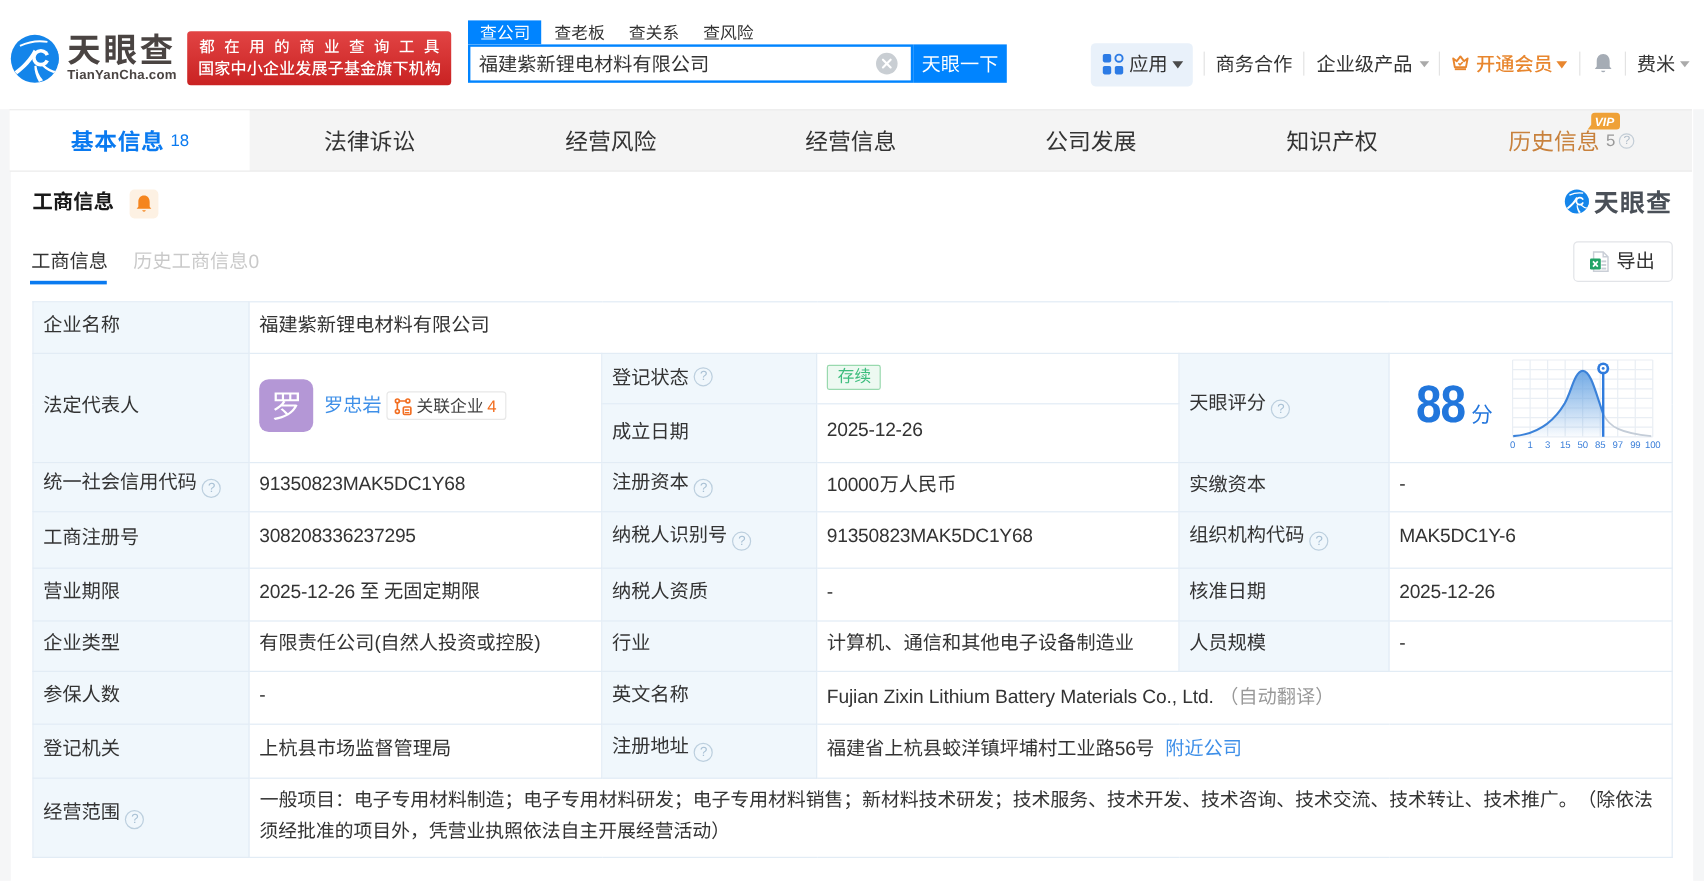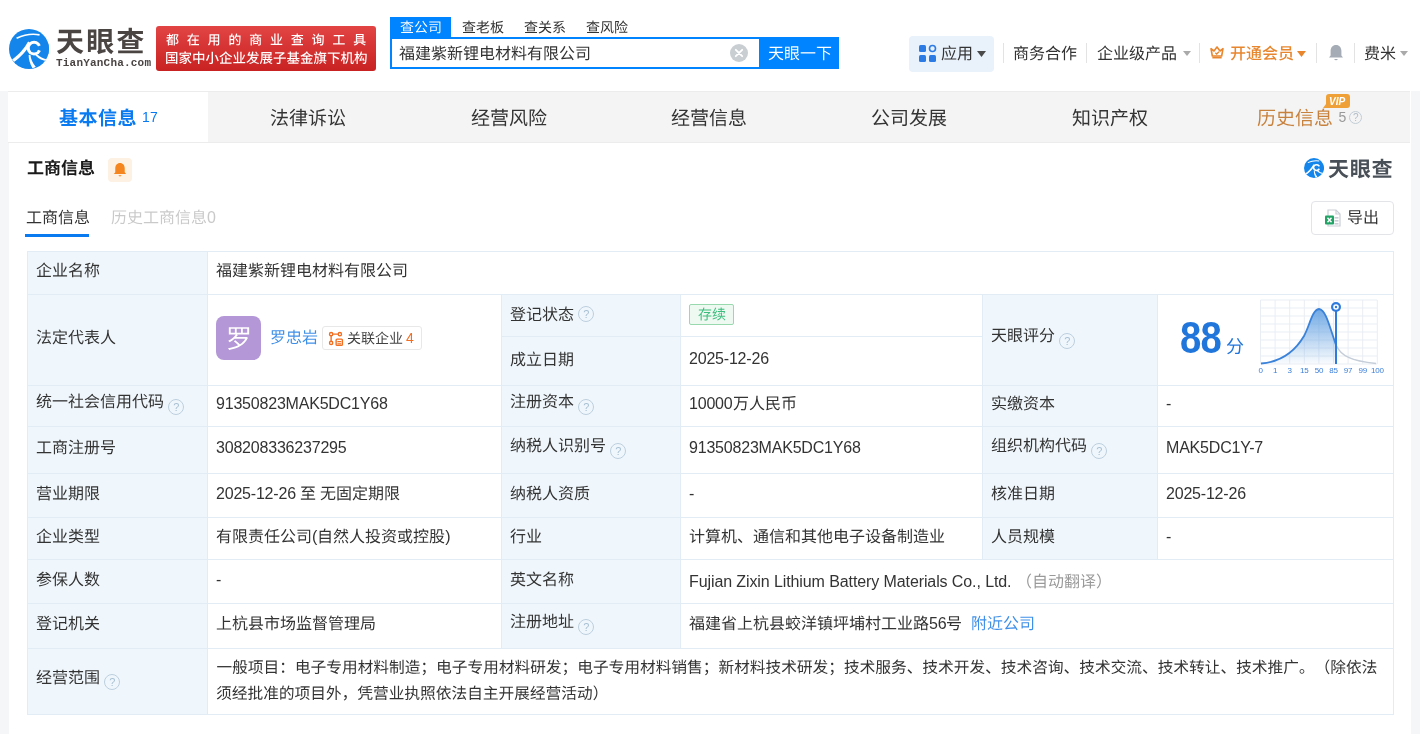--- a/index.html
+++ b/index.html
@@ -37,21 +37,21 @@
 <path d="M29.5,23 L48,15.5 L48,31 Z" fill="#1485ea"></path>
 <path d="M25.5,30.2 C26,34.5 27.5,39 31.5,43.5 L27.8,45 C24.8,40 23.6,34.8 23.6,30.6 Z" fill="#fff"></path>
 <path d="M31.5,30 Q37,35.5 44,36.3" stroke="#fff" stroke-width="2" fill="none"></path>
       </g>
 </svg>
     <div class="abs" style="left:56px;top:27px"><svg style="width:88.4px;height:28.0px;fill:#4a4442;vertical-align:-0.12em;" viewBox="0 -880 3157.1 1000">
         <use href="#g5929b" x="0"></use>
         <use href="#g773cb" x="1078.6"></use>
         <use href="#g67e5b" x="2157.1"></use>
       </svg></div>
-    <div class="abs" style="left:56px;top:56.5px;font-family:Liberation Mono, monospace;font-weight:bold;font-size:11px;color:#4a4442;letter-spacing:0.2px">TianYanCha.com</div>
+    <div class="abs" style="left:56px;top:56.5px;font-family:Liberation Sans, sans-serif;font-weight:bold;font-size:11px;color:#4a4442;letter-spacing:0.2px">TianYanCha.com</div>
     <div class="redbox">
       <div style="margin-top:4px"><svg style="width:200.2px;height:13.0px;fill:#fff;vertical-align:-0.12em;" viewBox="0 -880 15400 1000">
           <use href="#g90fdm" x="0"></use>
           <use href="#g5728m" x="1600"></use>
           <use href="#g7528m" x="3200"></use>
           <use href="#g7684m" x="4800"></use>
           <use href="#g5546m" x="6400"></use>
           <use href="#g4e1am" x="8000"></use>
           <use href="#g67e5m" x="9600"></use>
           <use href="#g8be2m" x="11200"></use>
@@ -195,21 +195,21 @@
 <div class="gut" style="left:0"></div>
 <div class="gut" style="left:1411px"></div>
 <div class="navbar">
     <div class="navtab" style="background:#fff">
       <svg style="width:77.5px;height:19.0px;fill:#0a7af0;vertical-align:-0.12em;" viewBox="0 -880 4078.9 1000">
         <use href="#g57fab" x="0"></use>
         <use href="#g672cb" x="1026.3"></use>
         <use href="#g4fe1b" x="2052.6"></use>
         <use href="#g606fb" x="3078.9"></use>
       </svg>
-      <span style="font-size:14px;color:#0a7af0;margin-left:6px">17</span>
+      <span style="font-size:14px;color:#0a7af0;margin-left:6px">18</span>
     </div>
     <div class="navtab">
       <svg style="width:76.0px;height:19.0px;fill:#333;vertical-align:-0.12em;" viewBox="0 -880 4000 1000">
         <use href="#g6cd5r" x="0"></use>
         <use href="#g5f8br" x="1000"></use>
         <use href="#g8bc9r" x="2000"></use>
         <use href="#g8bbcr" x="3000"></use>
       </svg>
     </div>
     <div class="navtab">
@@ -532,21 +532,21 @@
           </svg>&nbsp;<span class="q">?</span></td>
         <td>91350823MAK5DC1Y68</td>
         <td class="L"><svg style="width:96.0px;height:16.0px;fill:#333;vertical-align:-0.12em;" viewBox="0 -880 6000 1000">
             <use href="#g7ec4r" x="0"></use>
             <use href="#g7ec7r" x="1000"></use>
             <use href="#g673ar" x="2000"></use>
             <use href="#g6784r" x="3000"></use>
             <use href="#g4ee3r" x="4000"></use>
             <use href="#g7801r" x="5000"></use>
           </svg>&nbsp;<span class="q">?</span></td>
-        <td>MAK5DC1Y-7</td>
+        <td>MAK5DC1Y-6</td>
       </tr>
       <tr style="height:44px">
         <td class="L"><svg style="width:64.0px;height:16.0px;fill:#333;vertical-align:-0.12em;" viewBox="0 -880 4000 1000">
             <use href="#g8425r" x="0"></use>
             <use href="#g4e1ar" x="1000"></use>
             <use href="#g671fr" x="2000"></use>
             <use href="#g9650r" x="3000"></use>
           </svg></td>
         <td>2025-12-26 <svg style="width:16.0px;height:16.0px;fill:#333;vertical-align:-0.12em;" viewBox="0 -880 1000 1000">
             <use href="#g81f3r" x="0"></use>

